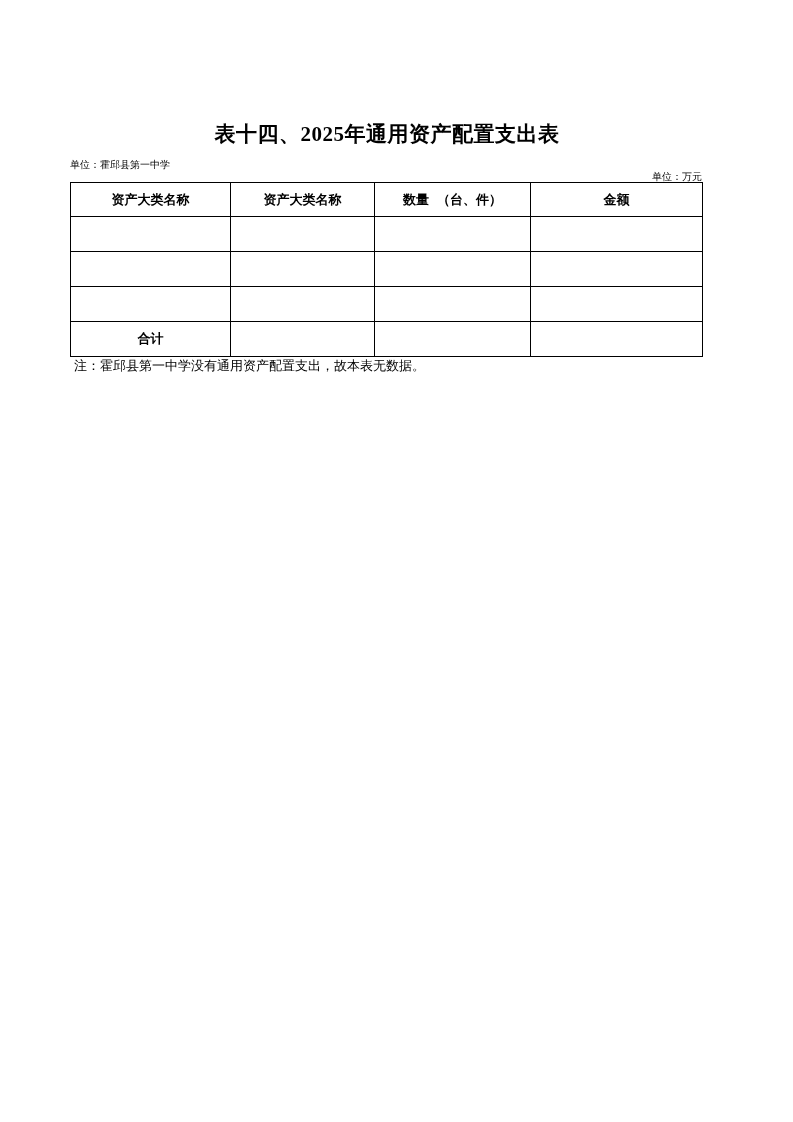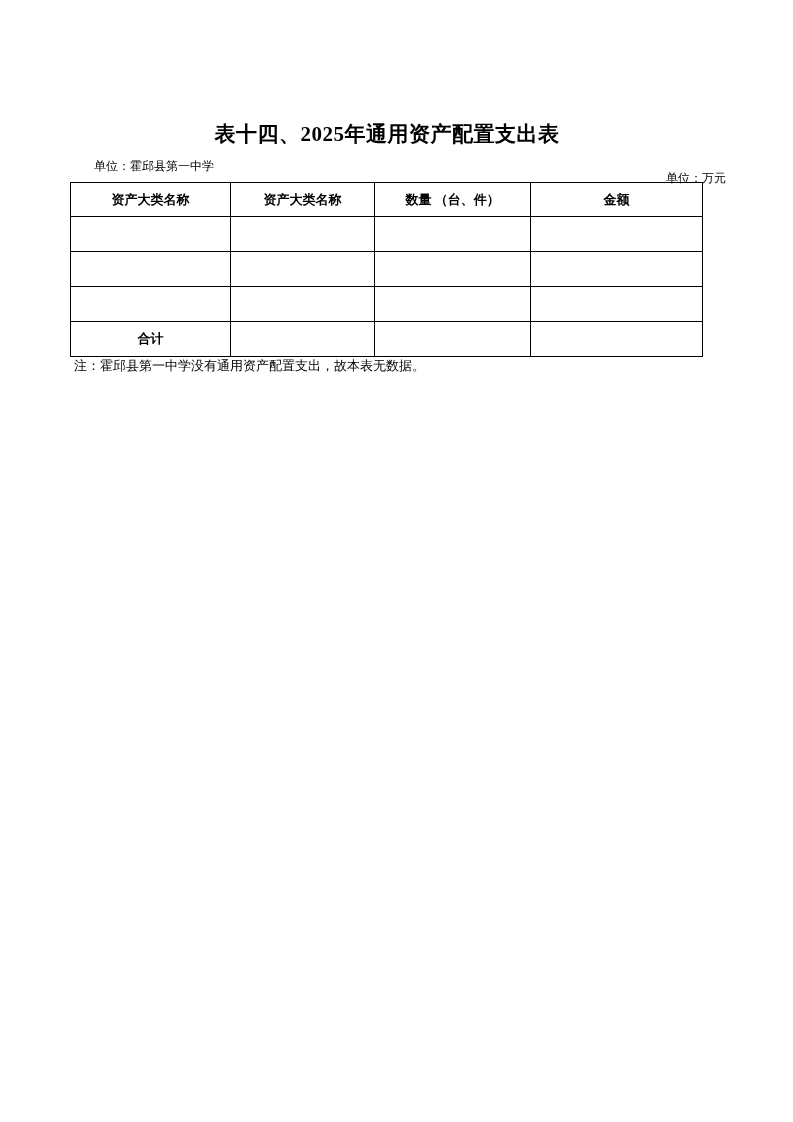--- a/index.html
+++ b/index.html
@@ -33,22 +33,21 @@
     font-weight: bold;
     font-family: "Liberation Serif", "DejaVu Serif", serif;
     letter-spacing: 0.5px;
   }
   .meta-row {
     position: absolute;
     top: 158px;
     left: 70px;
     width: 632px;
     height: 18px;
-    font-size: 12px;
-    margin-left: 24px;
+    font-size: 10px;
   }
   .meta-left {
     position: absolute;
     left: 0;
     top: 0;
     white-space: nowrap;
   }
   .meta-right {
     position: absolute;
     right: 0;
@@ -65,21 +64,21 @@
   }
   table.asset-table td,
   table.asset-table th {
     border: 1.5px solid #000000;
     height: 35px;
     text-align: center;
     vertical-align: middle;
     font-size: 13px;
     font-weight: bold;
     padding: 0 2px;
-    font-family: Liberation Serif, serif;
+    font-family: Liberation Mono, monospace;
   }
   table.asset-table thead td {
     height: 33px;
   }
   table.asset-table tbody td {
     font-weight: normal;
     height: 34px;
   }
   table.asset-table tbody tr.total-row td {
     font-weight: bold;

